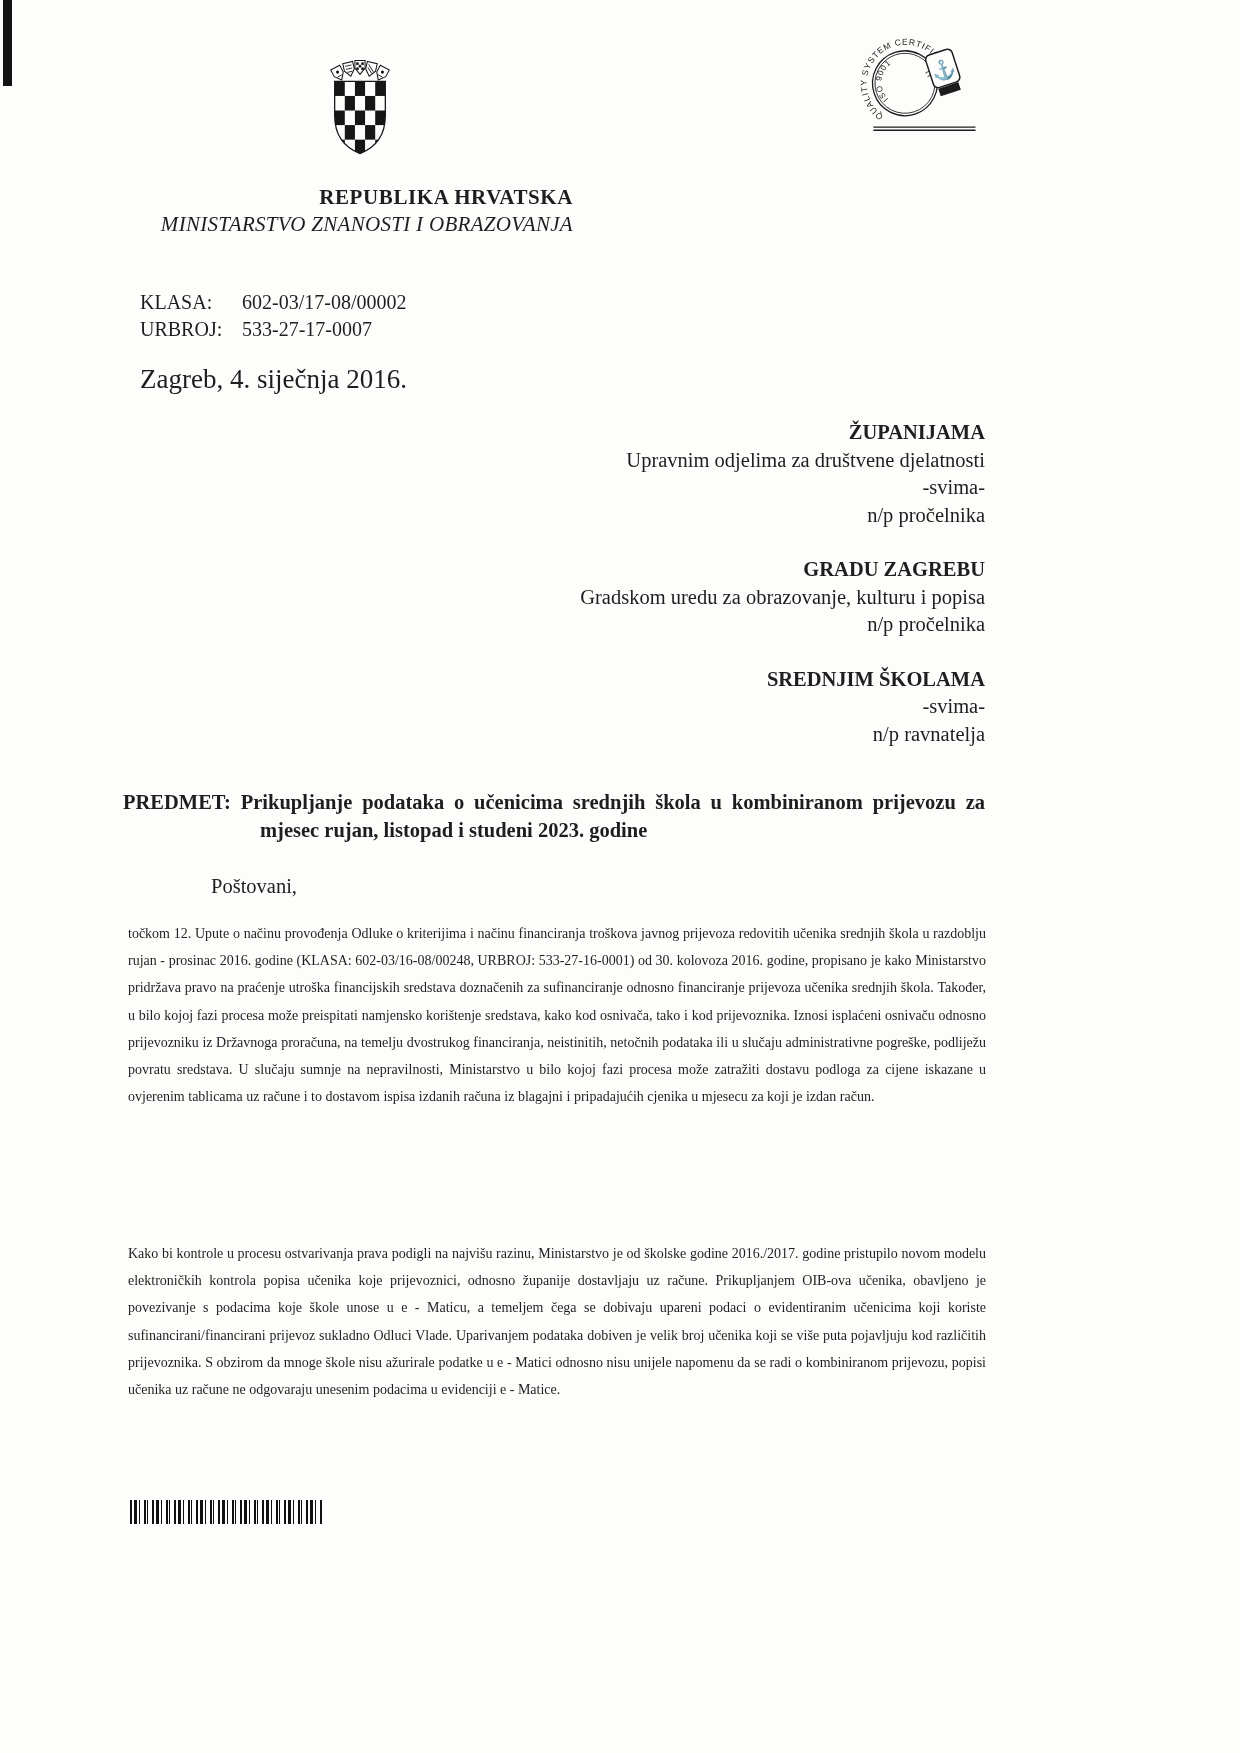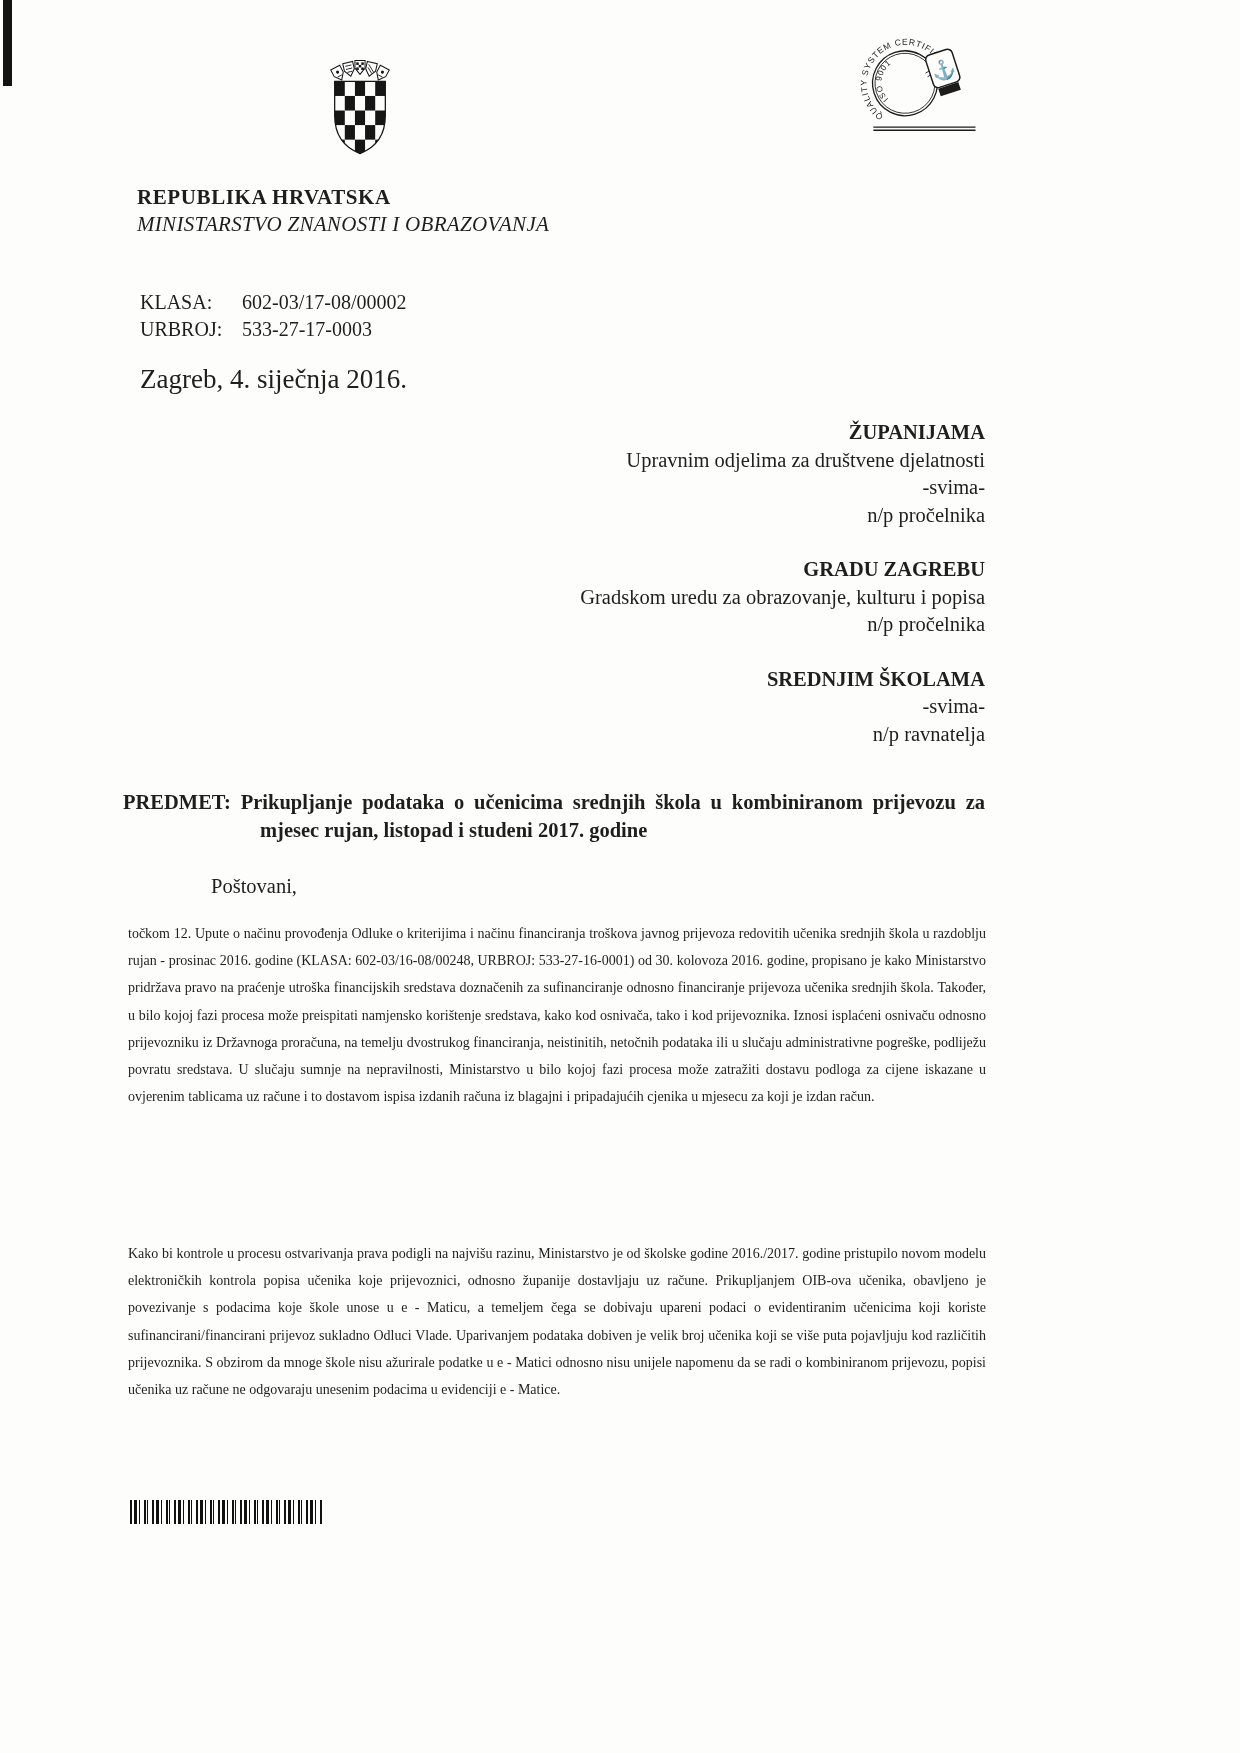--- a/index.html
+++ b/index.html
@@ -11,21 +11,21 @@
     background:#fdfdfb;
     font-family:"Liberation Serif", serif;
     color:#1e1e1e;
     overflow:hidden;
   }
   .scan-artifact{position:absolute;left:3px;top:0;width:9px;height:86px;background:#131313;}
   .coat{position:absolute;left:322px;top:52px;}
   .stamp{position:absolute;left:836px;top:33px;}
   .header-block{
     position:absolute;left:137px;top:184px;width:436px;
-    text-align:left;font-size:21px;line-height:27px;
+    text-align:right;font-size:21px;line-height:27px;
   }
   .country{font-weight:bold;letter-spacing:.6px;}
   .ministry{letter-spacing:.3px;font-style:italic;}
   .ref{position:absolute;left:140px;top:289px;font-size:20px;line-height:27px;}
   .ref .lbl{display:inline-block;width:97px;}
   .dateline{position:absolute;left:140px;top:364px;font-size:27px;}
   .recipients{
     position:absolute;left:137px;top:419px;width:848px;
     text-align:right;font-size:20.5px;line-height:27.5px;
   }
@@ -144,21 +144,21 @@
     <div class="ministry">MINISTARSTVO ZNANOSTI I OBRAZOVANJA</div>
   </div>
 
   <div class="ref">
     <div>
       <span class="lbl">KLASA:</span>
       <span>602-03/17-08/00002</span>
     </div>
     <div>
       <span class="lbl">URBROJ:</span>
-      <span>533-27-17-0003</span>
+      <span>533-27-17-0007</span>
     </div>
   </div>
 
   <div class="dateline">Zagreb, 4. siječnja 2016.</div>
 
   <div class="recipients">
     <div class="rec-block">
       <div class="rec-title">ŽUPANIJAMA</div>
       <div>Upravnim odjelima za društvene djelatnosti</div>
       <div>-svima-</div>
@@ -169,21 +169,21 @@
       <div>Gradskom uredu za obrazovanje, kulturu i popisa</div>
       <div>n/p pročelnika</div>
     </div>
     <div class="rec-block">
       <div class="rec-title">SREDNJIM ŠKOLAMA</div>
       <div>-svima-</div>
       <div>n/p ravnatelja</div>
     </div>
   </div>
 
-  <p class="subject"><span>PREDMET:</span> <span>Prikupljanje podataka o učenicima srednjih škola u kombiniranom prijevozu za mjesec rujan, listopad i studeni 2017. godine</span></p>
+  <p class="subject"><span>PREDMET:</span> <span>Prikupljanje podataka o učenicima srednjih škola u kombiniranom prijevozu za mjesec rujan, listopad i studeni 2023. godine</span></p>
 
   <p class="salutation">Poštovani,</p>
 
   <p class="body-par" id="par1">točkom 12. Upute o načinu provođenja Odluke o kriterijima i načinu financiranja troškova javnog prijevoza redovitih učenika srednjih škola u razdoblju rujan - prosinac 2016. godine (KLASA: 602-03/16-08/00248, URBROJ: 533-27-16-0001) od 30. kolovoza 2016. godine, propisano je kako Ministarstvo pridržava pravo na praćenje utroška financijskih sredstava doznačenih za sufinanciranje odnosno financiranje prijevoza učenika srednjih škola. Također, u bilo kojoj fazi procesa može preispitati namjensko korištenje sredstava, kako kod osnivača, tako i kod prijevoznika. Iznosi isplaćeni osnivaču odnosno prijevozniku iz Državnoga proračuna, na temelju dvostrukog financiranja, neistinitih, netočnih podataka ili u slučaju administrativne pogreške, podliježu povratu sredstava. U slučaju sumnje na nepravilnosti, Ministarstvo u bilo kojoj fazi procesa može zatražiti dostavu podloga za cijene iskazane u ovjerenim tablicama uz račune i to dostavom ispisa izdanih računa iz blagajni i pripadajućih cjenika u mjesecu za koji je izdan račun.</p>
   <p class="body-par" id="par2">Kako bi kontrole u procesu ostvarivanja prava podigli na najvišu razinu, Ministarstvo je od školske godine 2016./2017. godine pristupilo novom modelu elektroničkih kontrola popisa učenika koje prijevoznici, odnosno županije dostavljaju uz račune. Prikupljanjem OIB-ova učenika, obavljeno je povezivanje s podacima koje škole unose u e - Maticu, a temeljem čega se dobivaju upareni podaci o evidentiranim učenicima koji koriste sufinancirani/financirani prijevoz sukladno Odluci Vlade. Uparivanjem podataka dobiven je velik broj učenika koji se više puta pojavljuju kod različitih prijevoznika. S obzirom da mnoge škole nisu ažurirale podatke u e - Matici odnosno nisu unijele napomenu da se radi o kombiniranom prijevozu, popisi učenika uz račune ne odgovaraju unesenim podacima u evidenciji e - Matice.</p>
 
   <div class="barcode"></div>
 
 </div>
 

